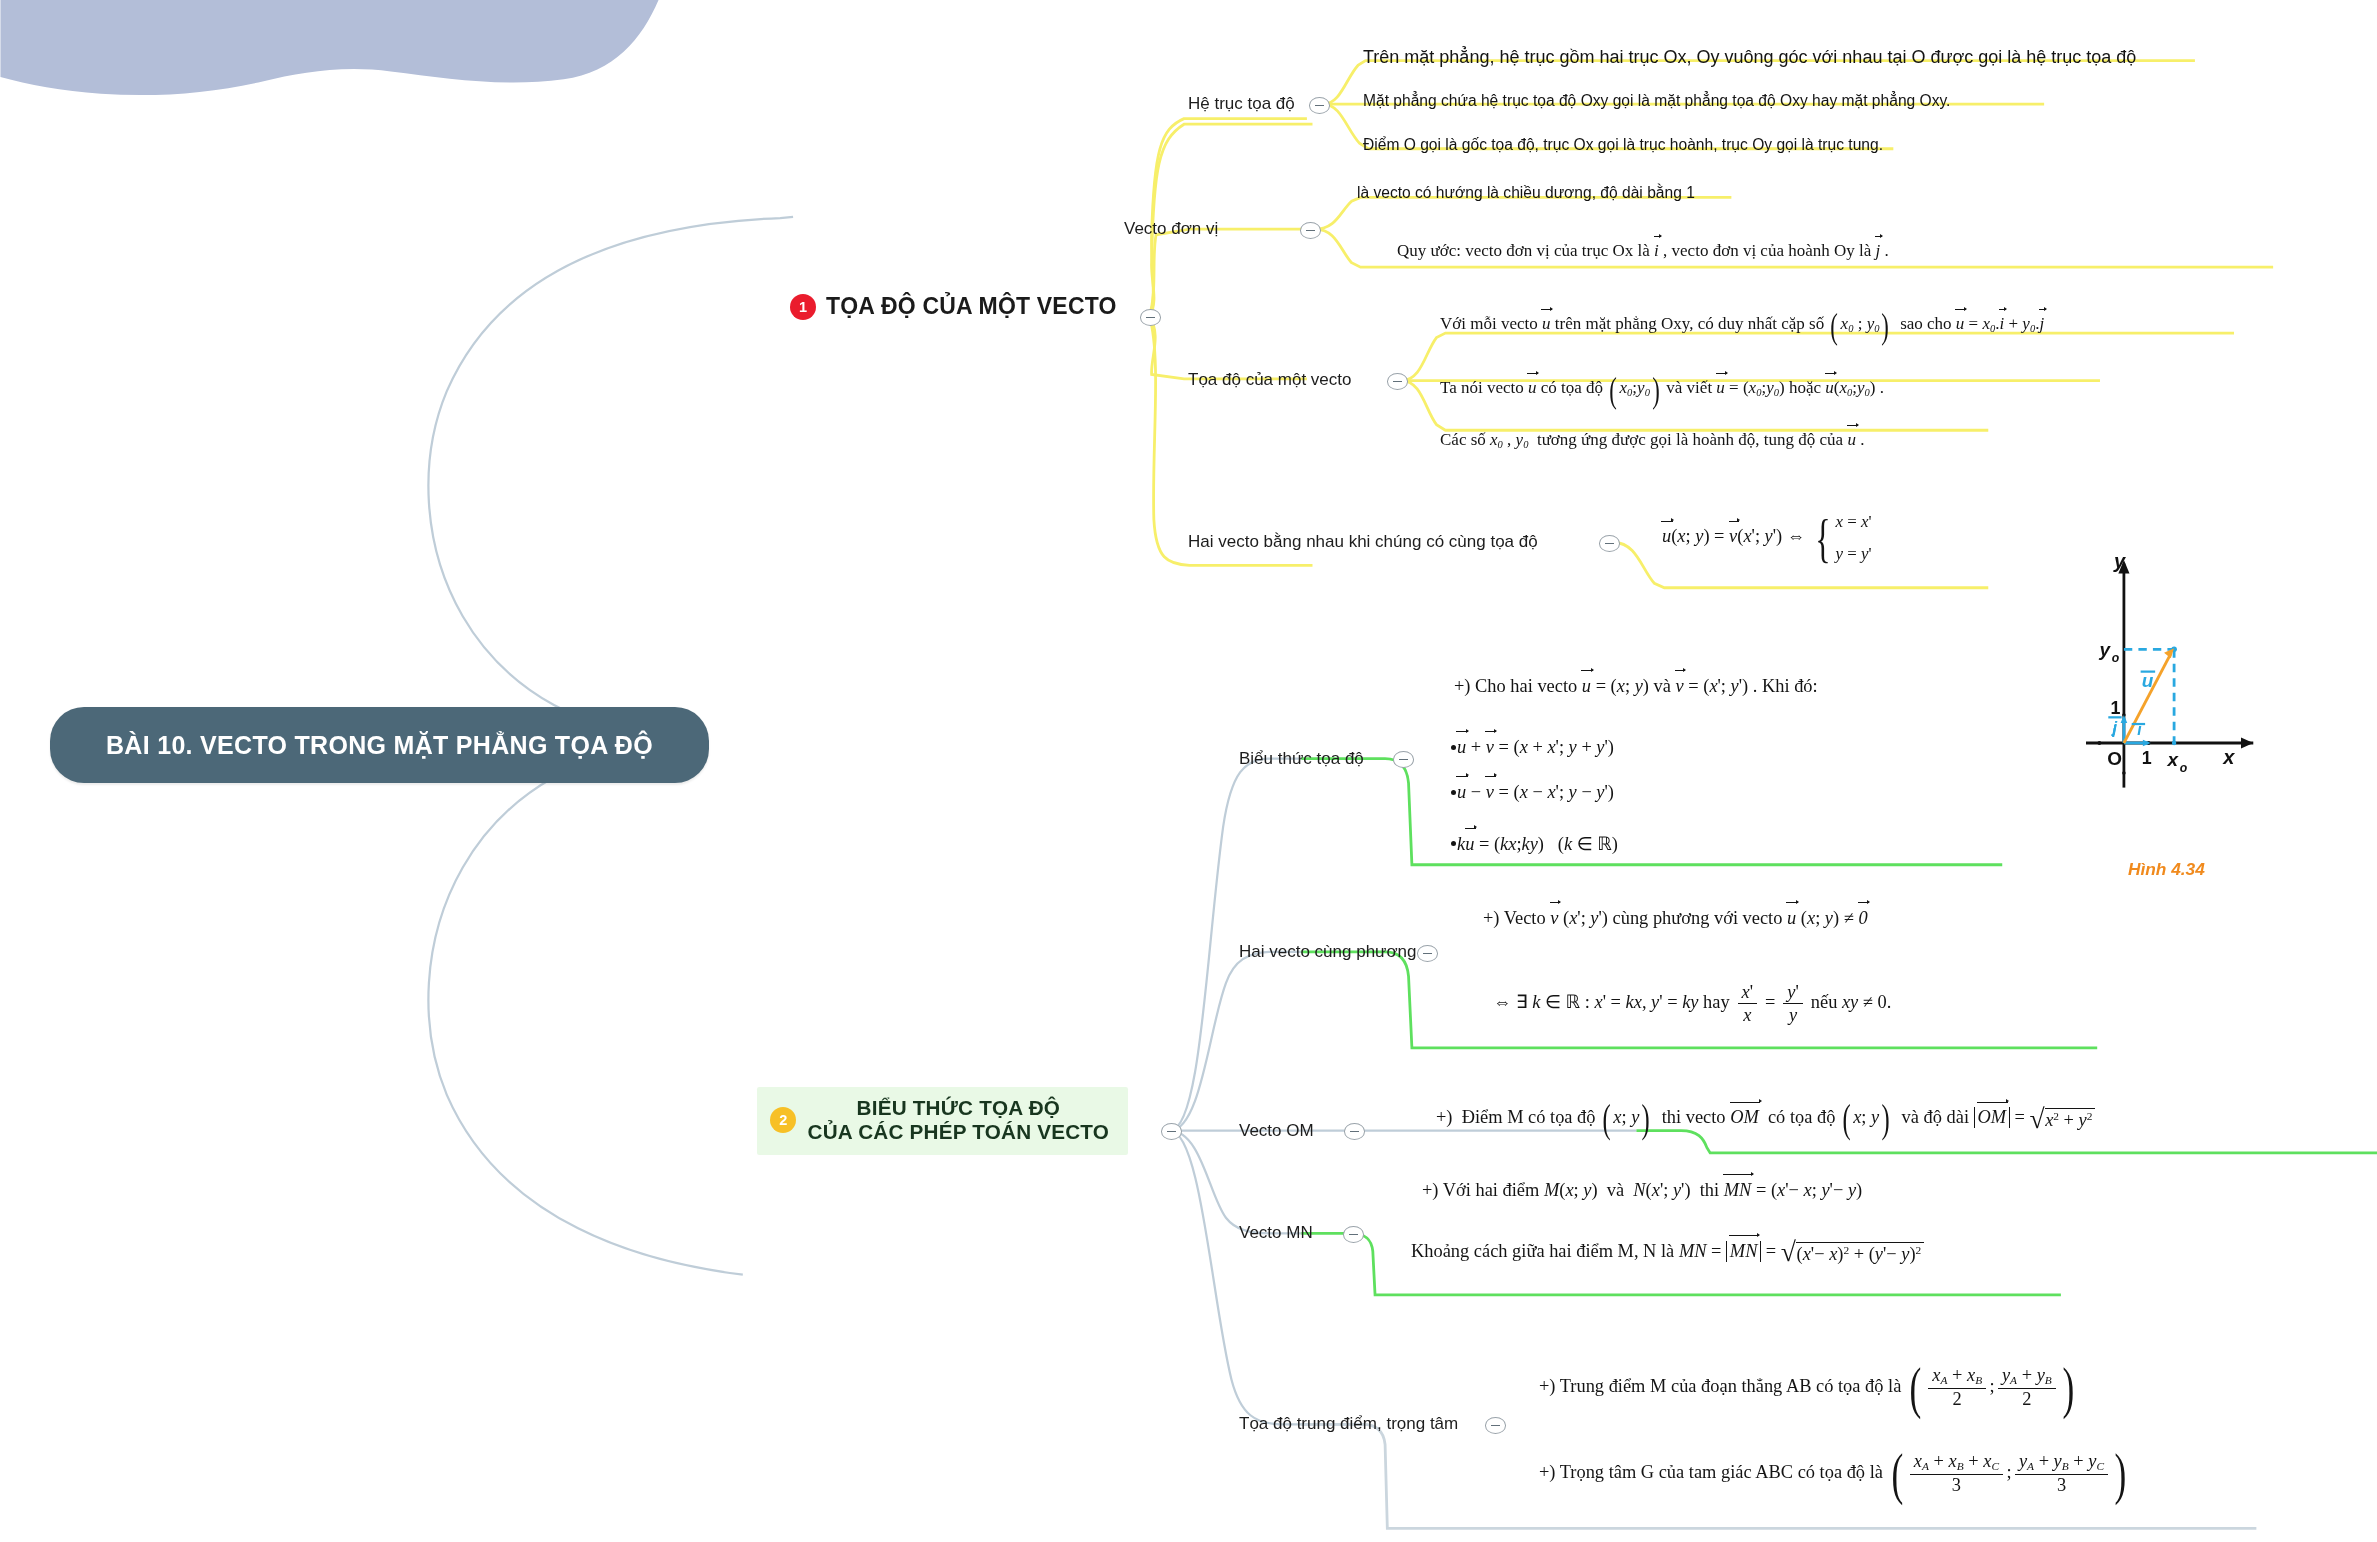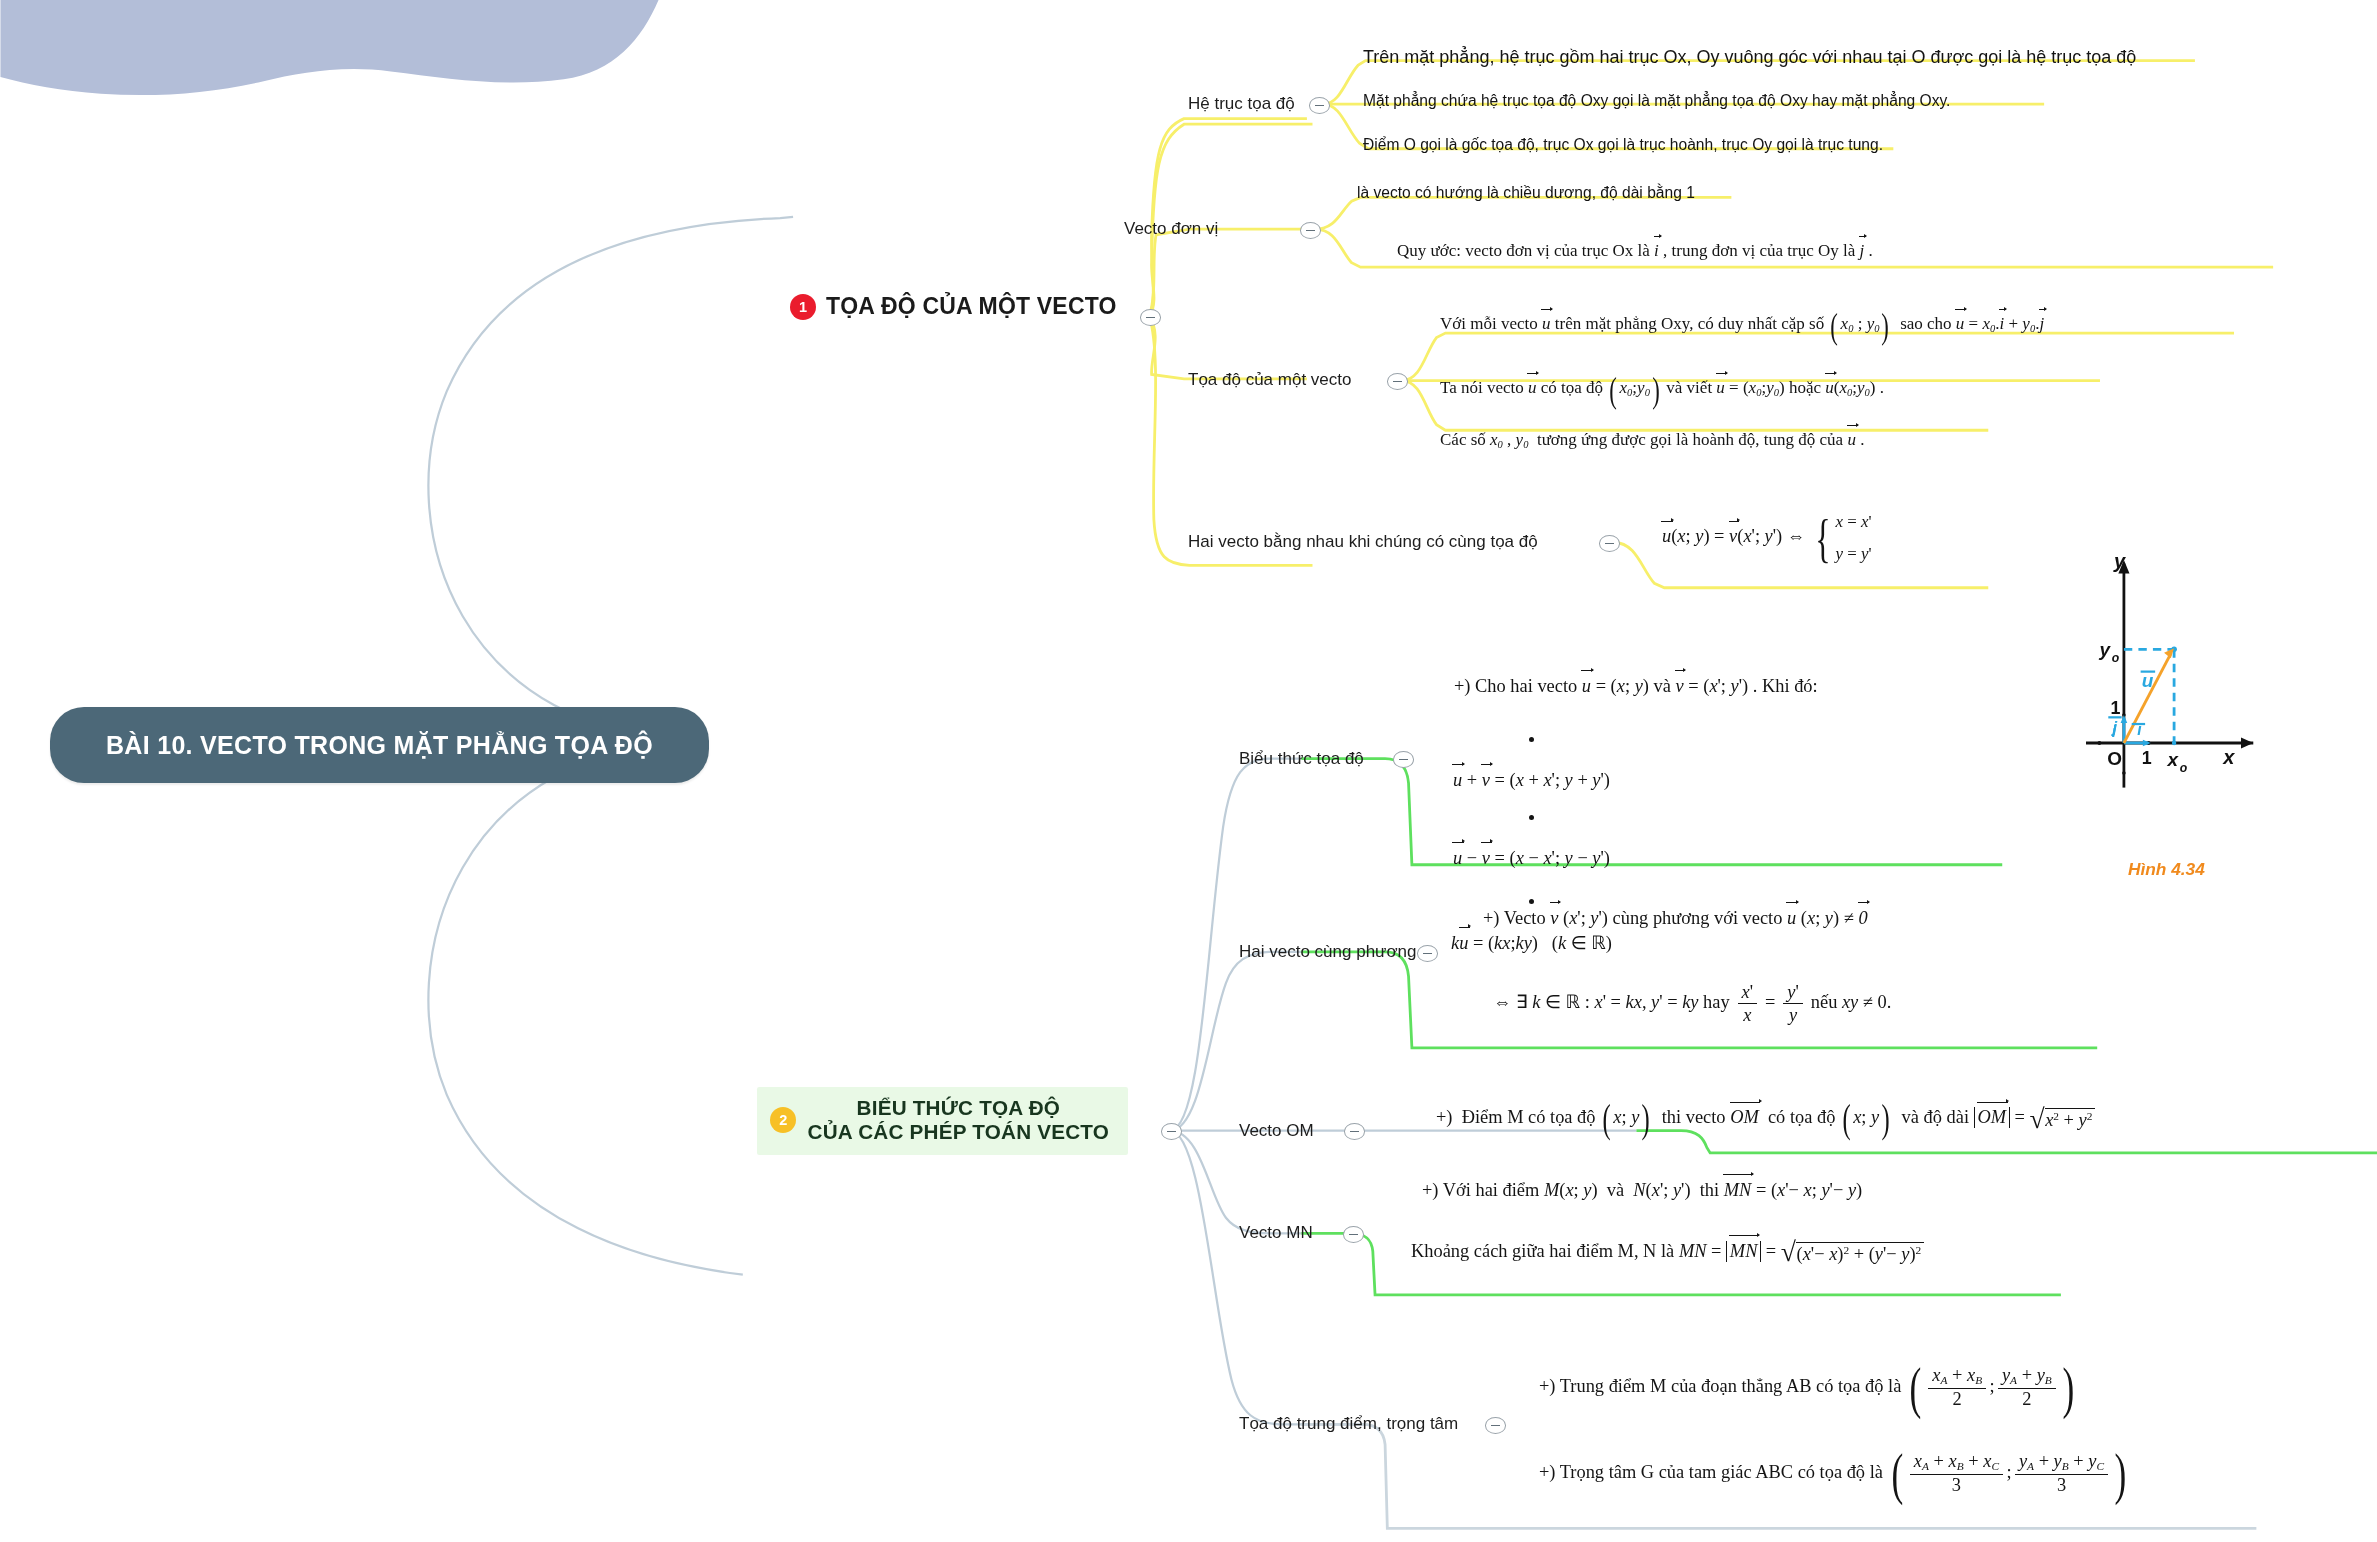--- a/index.html
+++ b/index.html
@@ -93,21 +93,21 @@
   .brace{
     display:inline-block;font-size:2.9em;vertical-align:middle;
     transform:scaleX(.6);font-family:"Liberation Serif",serif;font-weight:300;
   }
   .sys{display:inline-flex;flex-direction:column;vertical-align:middle;font-size:.92em;line-height:1.9;}
   .sqrt{display:inline-flex;align-items:flex-start;vertical-align:middle;}
   .sqrt .rad{font-size:1.5em;line-height:.86;}
   .sqrt .body{border-top:1.1px solid #141414;padding:1.1px 2.2px 0 0.6px;margin-top:.10em;}
   .abs{display:inline-block;border-left:1.1px solid #141414;border-right:1.1px solid #141414;padding:0 2.8px;}
   .bullets{position:absolute;}
-  .bullets .bl{display:flex;align-items:center;gap:28px;white-space:nowrap;flex-direction:column;}
+  .bullets .bl{display:flex;align-items:center;gap:1px;white-space:nowrap;}
   .dot{width:5px;height:5px;border-radius:50%;background:#141414;flex:none;}
 
   
   .figure{position:absolute;left:2086px;top:553px;width:184px;height:235px;}
   .fig-cap{
     position:absolute;left:2128px;top:859px;
     color:#f08a1d;font-style:italic;font-weight:bold;font-size:17.3px;
     font-family:"Liberation Sans",sans-serif;
   }
 </style>
@@ -203,21 +203,21 @@
   <div class="n2" style="left:1188px;top:532px;text-align:center;">Hai vecto bằng nhau khi chúng có cùng tọa độ</div>
   <div class="toggle" style="left:1599px;top:535px;"></div>
 
   <div class="leaf sans" style="left:1363px;top:47px;font-size:18px;">Trên mặt phẳng, hệ trục gồm hai trục Ox, Oy vuông góc với nhau tại O được gọi là hệ trục tọa độ</div>
   <div class="leaf sans" style="left:1363px;top:92px;font-size:15.6px;">Mặt phẳng chứa hệ trục tọa độ Oxy gọi là mặt phẳng tọa độ Oxy hay mặt phẳng Oxy.</div>
   <div class="leaf sans" style="left:1363px;top:136px;font-size:15.6px;">Điểm O gọi là gốc tọa độ, trục Ox gọi là trục hoành, trục Oy gọi là trục tung.</div>
 
   <div class="leaf sans" style="left:1357px;top:184px;font-size:15.6px;">là vecto có hướng là chiều dương, độ dài bằng 1</div>
 
   <div class="leaf" style="left:1397px;top:241px;font-size:17px;">
-    <span class="up">Quy ước: vecto đơn vị của trục Ox là </span><span class="vec arr">i</span><span class="up"> , trung đơn vị của trục Oy là </span><span class="vec arr">j</span><span class="up"> .</span>
+    <span class="up">Quy ước: vecto đơn vị của trục Ox là </span><span class="vec arr">i</span><span class="up"> , vecto đơn vị của hoành Oy là </span><span class="vec arr">j</span><span class="up"> .</span>
   </div>
 
   <div class="leaf" style="left:1440px;top:304px;font-size:17px;">
     <span class="up">Với mỗi vecto </span><span class="vec arr">u</span><span class="up"> trên mặt phẳng Oxy, có duy nhất cặp số </span><span class="paren">(</span><span class="m">x<span class="sub">0</span></span><span class="up"> ; </span><span class="m">y<span class="sub">0</span></span><span class="paren">)</span><span class="up">&nbsp; sao cho </span><span class="vec arr">u</span><span class="up"> = </span><span class="m">x<span class="sub">0</span></span><span class="up">.</span><span class="vec arr">i</span><span class="up"> + </span><span class="m">y<span class="sub">0</span></span><span class="up">.</span><span class="vec arr">j</span>
   </div>
 
   <div class="leaf" style="left:1440px;top:368px;font-size:17px;">
     <span class="up">Ta nói vecto </span><span class="vec arr">u</span><span class="up"> có tọa độ </span><span class="paren">(</span><span class="m">x<span class="sub">0</span></span><span class="up">;</span><span class="m">y<span class="sub">0</span></span><span class="paren">)</span><span class="up"> và viết </span><span class="vec arr">u</span><span class="up"> = (</span><span class="m">x<span class="sub">0</span></span><span class="up">;</span><span class="m">y<span class="sub">0</span></span><span class="up">) hoặc </span><span class="vec arr">u</span><span class="up">(</span><span class="m">x<span class="sub">0</span></span><span class="up">;</span><span class="m">y<span class="sub">0</span></span><span class="up">) .</span>
   </div>
 

